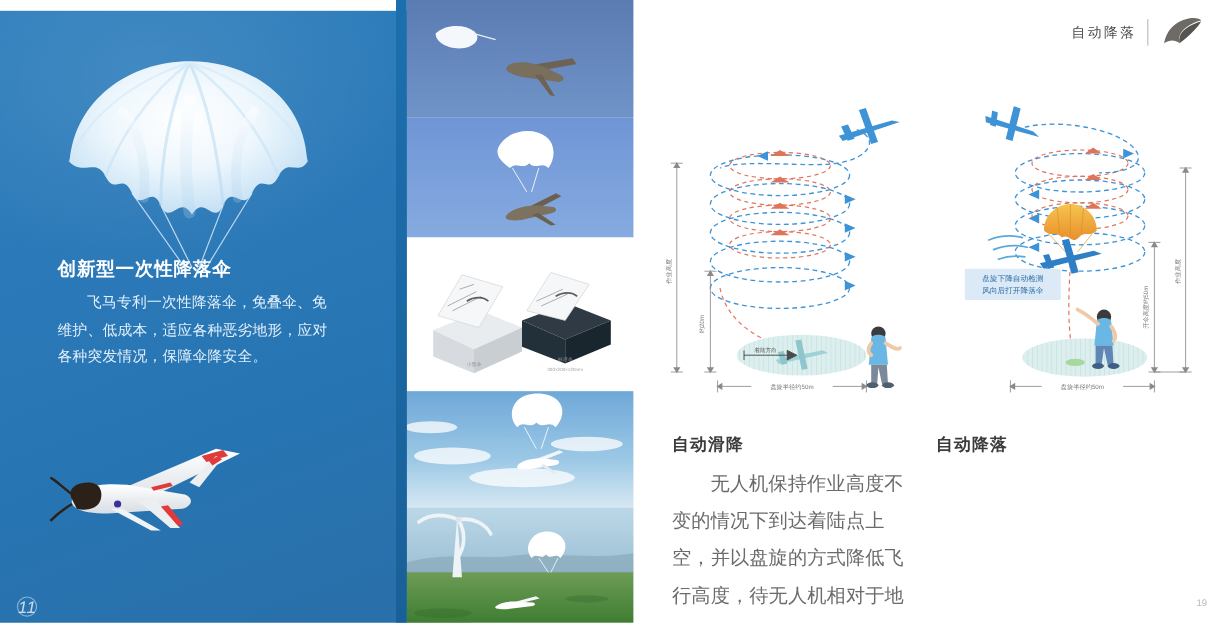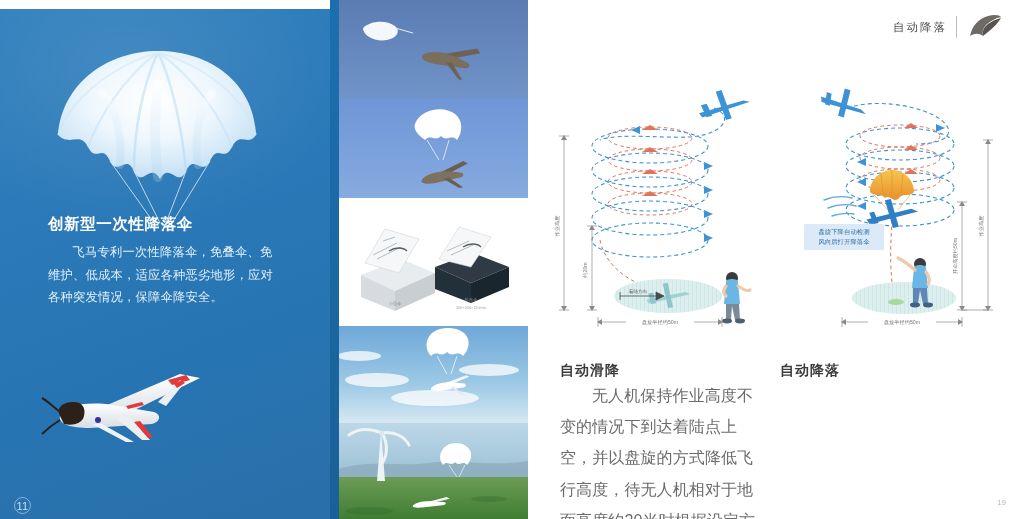--- a/index.html
+++ b/index.html
@@ -12,22 +12,22 @@
     background:linear-gradient(160deg,#2f7fbd 0%,#2b79b8 35%,#2774b2 65%,#2a6fa8 100%);
     overflow:hidden; }
   .left-panel:after{ content:""; position:absolute; left:-40px; top:-60px; width:420px;height:300px;
     background:radial-gradient(ellipse at 40% 40%, rgba(255,255,255,.10), rgba(255,255,255,0) 62%);}
   .edge-strip{ position:absolute; left:330px; top:0; width:9px; height:519px;
     background:linear-gradient(180deg,#1c6fae,#1a6098); z-index:5;}
 
   
   .para-wrap{ position:absolute; left:42px; top:34px; width:230px; height:180px; }
   .page-num{ position:absolute; left:14px; bottom:14px; width:17px;height:17px;border-radius:50%;
-    border:1px solid rgba(255,255,255,.45); color:rgba(255,255,255,.75); font-size:11px;
-    display:flex; align-items:center; justify-content:center; letter-spacing:.3px;}
+    border:1px solid rgba(255,255,255,.45); color:rgba(255,255,255,.75); font-size:14px;
+    display:flex; align-items:center; justify-content:center; letter-spacing:.3px;font-style:italic;}
 
   .headline{ position:absolute; left:48px; top:205px; width:240px; color:#fff;
     font-size:15.5px; font-weight:bold; letter-spacing:.6px;}
   .bodytext{ position:absolute; left:48px; top:232px; width:226px; color:#e2f0fb;
     font-size:12.3px; line-height:1.85; text-indent:2em; letter-spacing:.2px;}
 
   
   .uav-photo{ position:absolute; left:30px; top:345px; width:190px; height:110px; }
 
   
@@ -47,21 +47,21 @@
   .brand-en{ font-size:12.5px; line-height:1.12; color:#5b5b5b; font-weight:bold; letter-spacing:1.4px;}
   .brand-mark{ width:36px;height:26px; }
 
   .diagrams{ position:absolute; left:0; top:74px; width:496px; height:262px;}
   .diag{ position:absolute; top:0; width:248px; height:262px;}
   .diag-left{ left:0; }  .diag-right{ left:248px; }
 
   .captions{ position:absolute; left:0; top:362px; width:496px; }
   .cap{ position:absolute; width:208px; }
   .cap-a{ left:32px; } .cap-b{ left:252px; }
-  .cap-title{ font-size:14px; font-weight:bold; color:#3c3c3c; letter-spacing:1px; }
+  .cap-title{ font-size:14px; font-weight:bold; color:#3c3c3c; letter-spacing:1px; margin-bottom:8px;}
   .cap-body{ font-size:16px; line-height:1.95; color:#6b6b6b; text-indent:2em; letter-spacing:.1px;}
 
   .page-num-r{ position:absolute; right:18px; bottom:12px; font-size:8px; color:#b9b9b9;}
   .callout-txt{ font-size:6.4px; fill:#2f6fa8; }
 </style>
 </head>
 <body>
 
 <div class="page">
 

